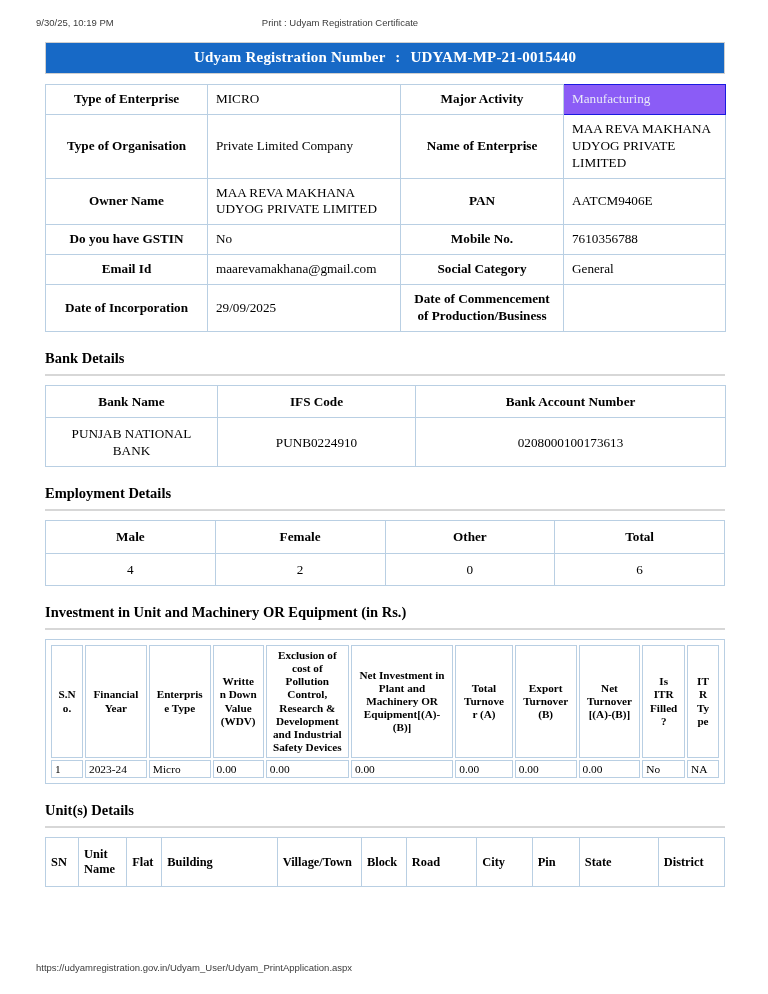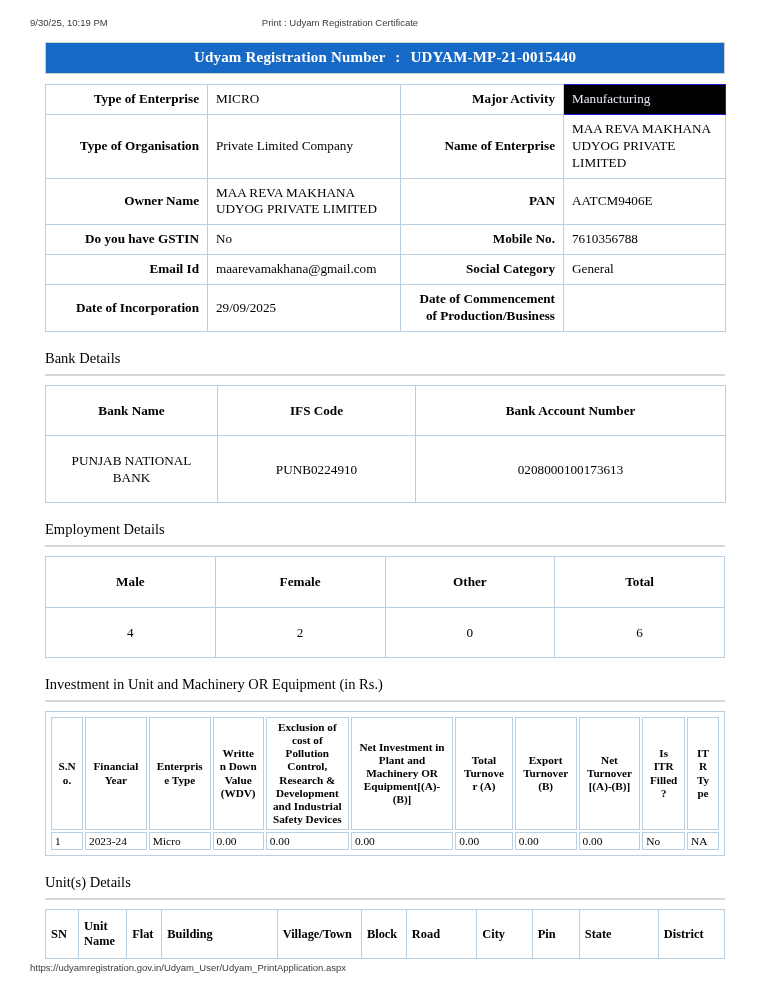--- a/index.html
+++ b/index.html
@@ -20,21 +20,21 @@
   .print-chrome {
     font-family: "Liberation Sans", sans-serif;
     font-size: 9.5px;
     color: #3b3b3b;
     position: absolute;
     left: 0;
     width: 768px;
   }
   .print-header { top: 17px; }
   .print-footer { top: 962px; }
-  .print-chrome .left  { position: absolute; left: 30px; white-space: nowrap; }
+  .print-chrome .left  { position: absolute; left: 36px; white-space: nowrap; }
   .print-chrome .center{ position: absolute; left: 0; width: 680px; text-align: center; }
   .print-chrome .right { position: absolute; right: 30px; white-space: nowrap; margin-top: 40px; }
 
   
   .page {
     position: absolute;
     top: 42px;
     left: 45px;
     width: 680px;
   }
@@ -62,51 +62,51 @@
   .main-table { margin-top: 10px; }
   .main-table td {
     border: 1px solid #b9cfe3;
     padding: 6px 8px;
     font-size: 13.2px;
     vertical-align: middle;
     line-height: 1.28;
     word-wrap: break-word;
   }
   .main-table td.lbl {
-    text-align: right;
+    text-align: center;
     font-weight: bold;
   }
   .main-table td.val {
     text-align: left;
   }
   td.highlight {
-    background: #000000;
+    background: #8b5cf6;
     color: #e8e8f8;
     text-align: right;
     border-color: #1a1ae0 !important;
   }
 
   
   .section-title {
-    font-weight: normal;
+    font-weight: bold;
     font-size: 14.5px;
     margin: 18px 0 0 0;
   }
   hr.rule {
     border: 0;
     border-top: 2px solid #d7d7d7;
     margin: 7px 0 9px 0;
   }
 
   
   .grid-table th,
   .grid-table td {
     border: 1px solid #b9cfe3;
     font-size: 13.2px;
-    padding: 16px 6px;
+    padding: 7px 6px;
     text-align: center;
     vertical-align: middle;
     line-height: 1.3;
   }
   .grid-table th { font-weight: bold; }
   .grid-table td { font-weight: normal; }
 
   
   .boxed-wrap {
     border: 1px solid #b9cfe3;

